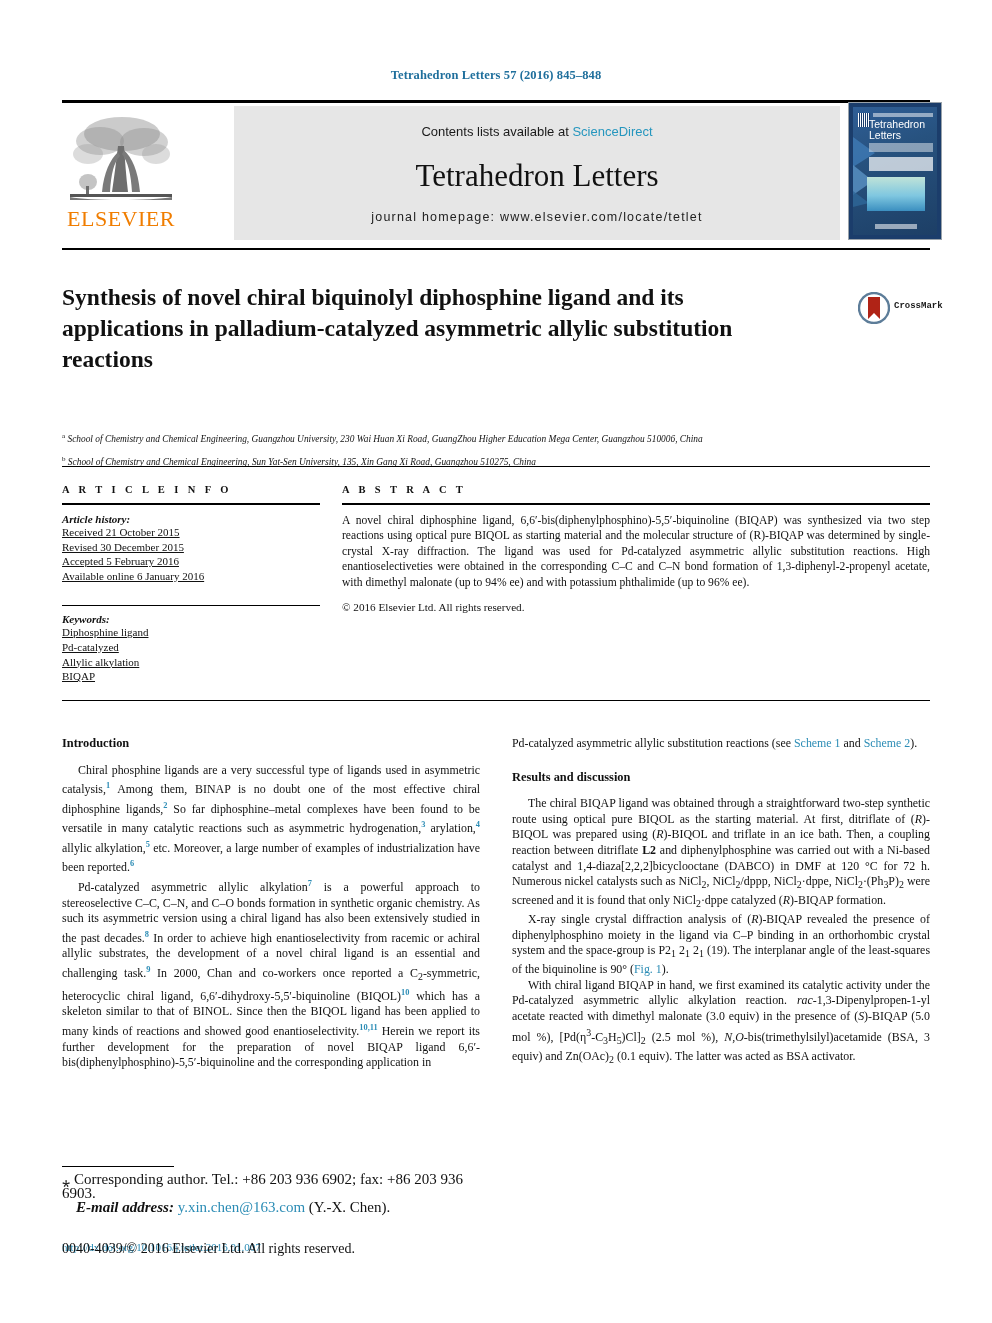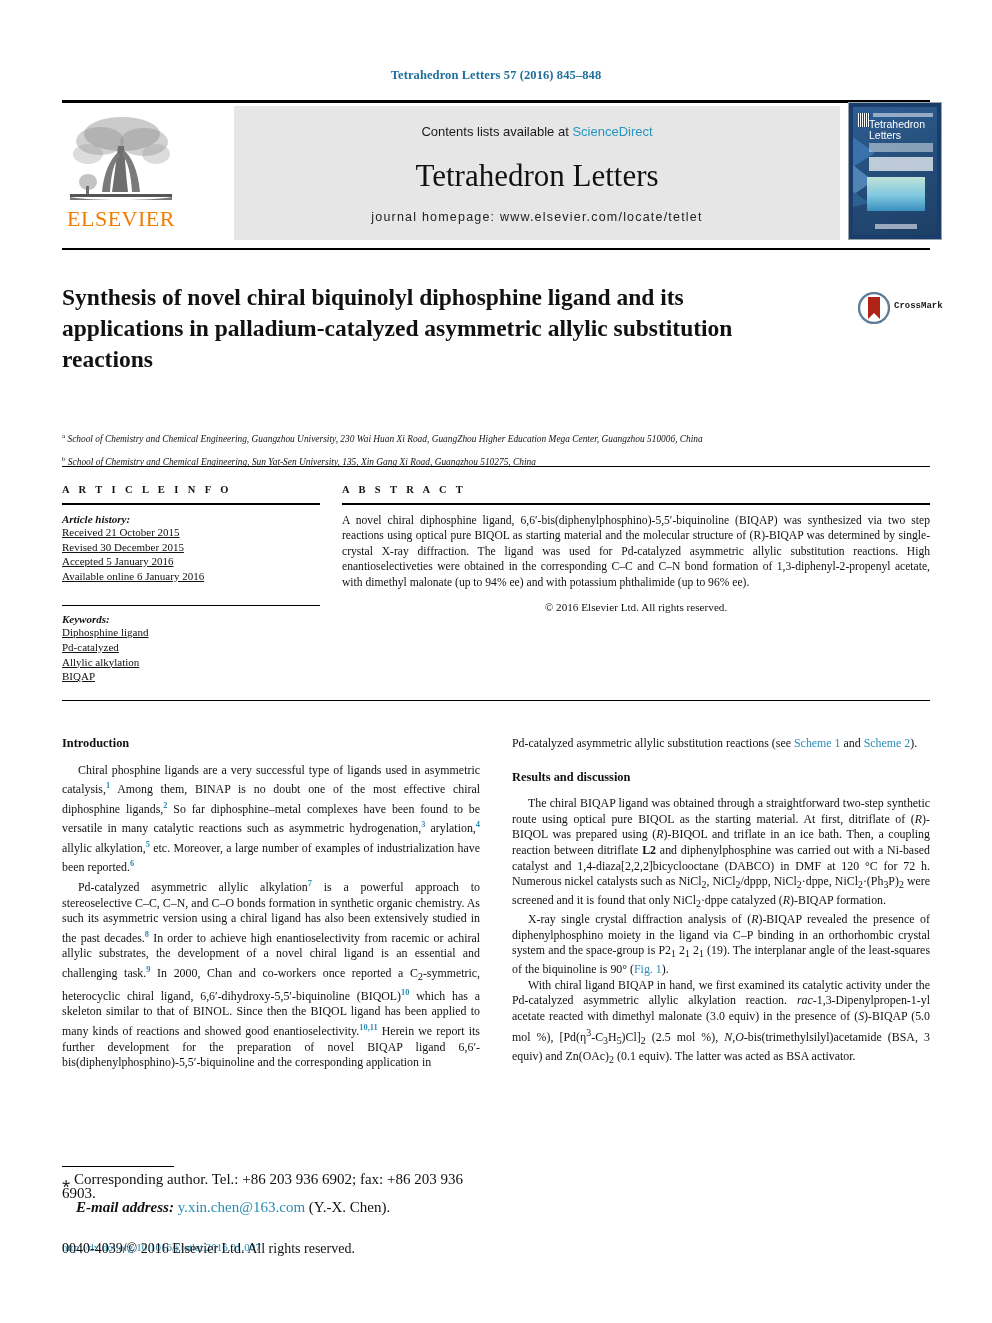--- a/index.html
+++ b/index.html
@@ -251,21 +251,21 @@
     font-family: "Liberation Serif", serif;
     font-size: 11.6px;
     line-height: 15.4px;
     text-align: justify;
     color: #111;
   }
   .copyright {
     margin-top: 11px;
     font-family: "Liberation Serif", serif;
     font-size: 11.2px;
-    text-align: center;
+    text-align: left;
     color: #111;
   }
 
   
   .body-col {
     position: absolute;
     top: 736px;
     width: 418px;
     font-family: "Liberation Serif", serif;
     font-size: 11.9px;
@@ -402,21 +402,21 @@
   </div>
 
   <div class="rule-full" style="top:466px;"></div>
 
   <div class="info-col">
     <div class="sec-head">A R T I C L E    I N F O</div>
     <div class="hr-thick"></div>
     <div class="info-label">Article history:</div>
     <div class="info-line">Received 21 October 2015</div>
     <div class="info-line">Revised 30 December 2015</div>
-    <div class="info-line">Accepted 5 January 2016</div>
+    <div class="info-line">Accepted 5 February 2016</div>
     <div class="info-line">Available online 6 January 2016</div>
     <div class="kw-gap"></div>
     <div class="hr-thin"></div>
     <div class="info-label">Keywords:</div>
     <div class="info-line">Diphosphine ligand</div>
     <div class="info-line">Pd-catalyzed</div>
     <div class="info-line">Allylic alkylation</div>
     <div class="info-line">BIQAP</div>
   </div>
 

